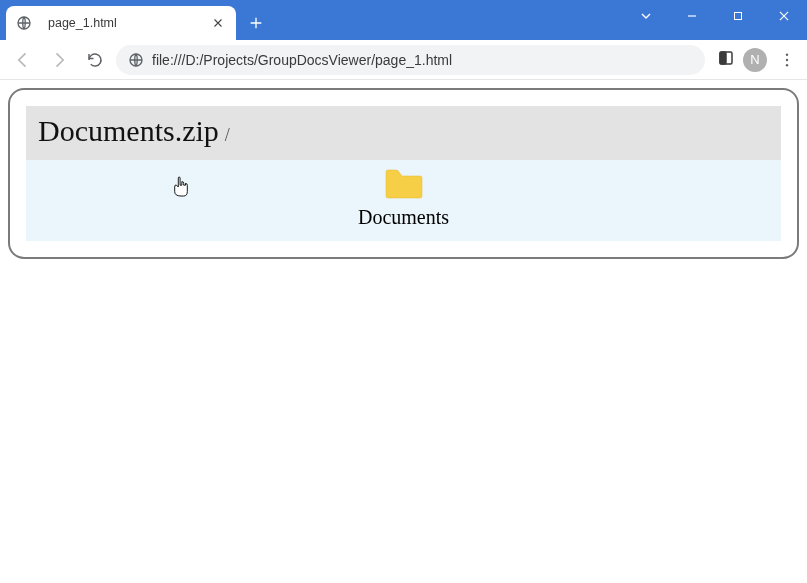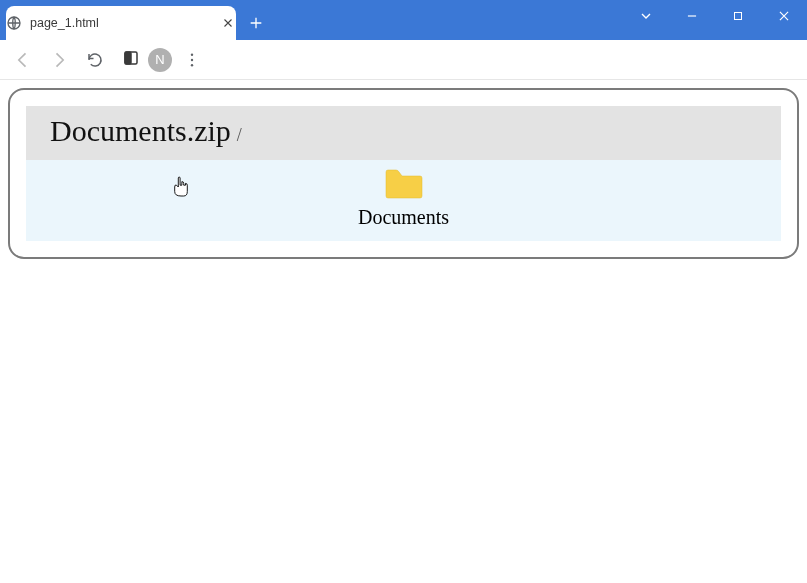--- a/index.html
+++ b/index.html
@@ -13,23 +13,23 @@
     align-items: flex-end;
     position: relative;
   }
   .tab {
     background: #fff;
     height: 34px;
     margin-left: 6px;
     border-radius: 8px 8px 0 0;
     display: flex;
     align-items: center;
-    padding: 0 0;
+    padding: 0 10px;
     min-width: 230px;
-    gap: 8px;
+    gap: 16px;
     position: relative;
   }
   .tab-favicon {
     width: 16px; height: 16px;
     display: inline-flex; align-items:center; justify-content:center;
   }
   .tab-title {
     font-size: 12.5px;
     color: #3a3a3a;
     flex: 1;
@@ -127,21 +127,21 @@
   .page {
     padding: 8px;
   }
   .viewer-panel {
     border: 2px solid #7b7b7b;
     border-radius: 16px;
     padding: 16px;
   }
   .breadcrumb-bar {
     background:#e3e3e3;
-    padding: 8px 12px 12px 24px;
+    padding: 8px 12px 12px 12px;
     display:flex;
     align-items:baseline;
     gap: 6px;
   }
   .breadcrumb-root {
     font-size: 30px;
     font-family: Georgia, 'Times New Roman', serif;
     color:#111;
   }
   .breadcrumb-sep {
@@ -230,20 +230,29 @@
   <div class="nav-btn disabled">
     <svg viewBox="0 0 24 24" width="20" height="20" stroke="currentColor" stroke-width="2" fill="none">
       <path d="M9 4l8 8-8 8"></path>
     </svg>
   </div>
   <div class="nav-btn">
     <svg viewBox="0 0 24 24" width="18" height="18" stroke="currentColor" stroke-width="2" fill="none">
       <path d="M4 12a8 8 0 1 1 2.34 5.66"></path>
       <path d="M4 4v6h6"></path>
     </svg>
+  </div>
+  <div class="addrbar">
+    <span class="addr-icon">
+      <svg viewBox="0 0 24 24" width="16" height="16" fill="none" stroke="#5f6368" stroke-width="2">
+        <circle cx="12" cy="12" r="9"></circle>
+        <path d="M3 12h18M12 3c2.5 3 2.5 15 0 18M12 3c-2.5 3-2.5 15 0 18"></path>
+      </svg>
+    </span>
+    <span class="addr-text">file:///D:/Projects/GroupDocsViewer/page_1.html</span>
   </div>
   <div class="toolbar-right">
     <span>
       <svg class="square-icon" viewBox="0 0 24 24" fill="none" stroke="#3a3a3a" stroke-width="2">
         <rect x="4" y="4" width="16" height="16" rx="2"></rect>
         <rect x="4" y="4" width="8" height="16" rx="2" fill="#3a3a3a"></rect>
       </svg>
     </span>
     <span class="avatar">N</span>
     <span class="menu-dots">

